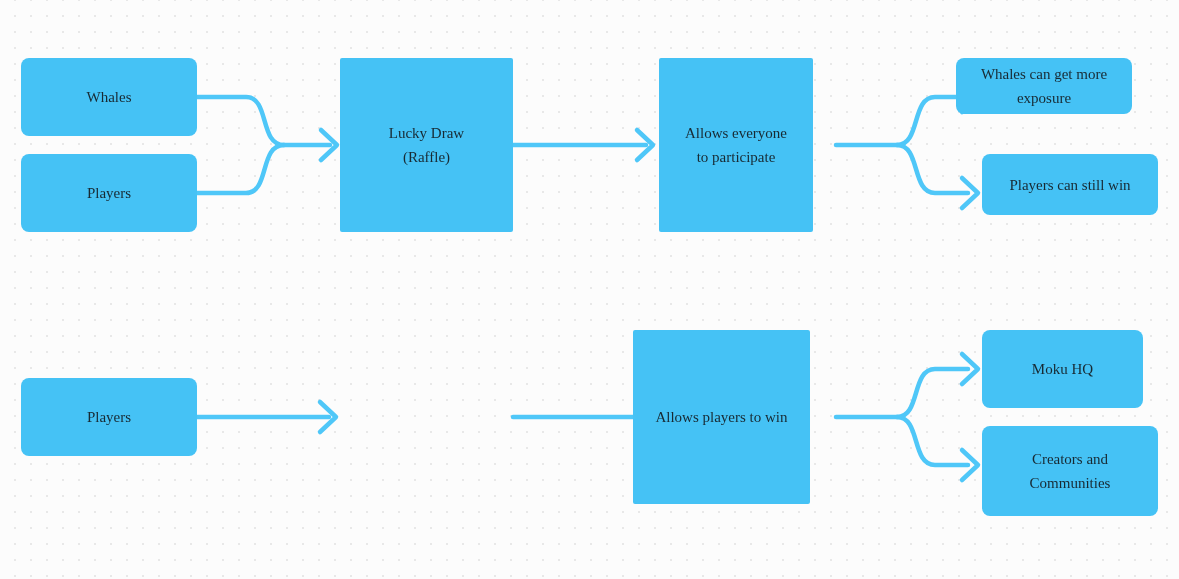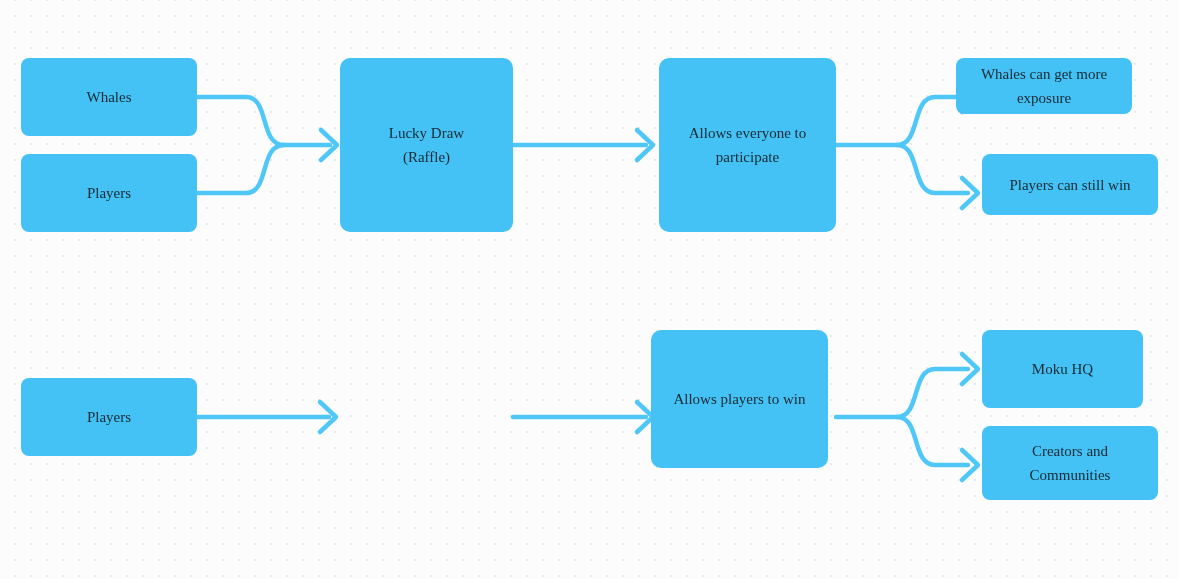--- a/index.html
+++ b/index.html
@@ -27,21 +27,21 @@
     position:absolute;
     background:var(--node,#45C2F5);
     color:var(--text,#182A33);
     display:flex; align-items:center; justify-content:center;
     text-align:center;
     font-size:15px; line-height:24px;
     box-sizing:border-box;
     border-radius:8px;
   }
   .node.small { padding:0 12px; }
-  .node.large { border-radius:10px; padding:16px 20px; }
+  .node.large { border-radius:2px; padding:16px 20px; }
   .node-label { white-space:pre-line; }
 </style>
 </head>
 <body>
 
 <div class="canvas">
 
   <svg class="edges" viewBox="0 0 1179 579">
     <g class="edge">
       <path d="M197,97 H246 C270,97 259,145 284,145"></path>
@@ -80,36 +80,36 @@
   <div class="node small" style="left:21px;top:58px;width:176px;height:78px">
     <span class="node-label">Whales</span>
   </div>
   <div class="node small" style="left:21px;top:154px;width:176px;height:78px">
     <span class="node-label">Players</span>
   </div>
   <div class="node large" style="left:340px;top:58px;width:173px;height:174px">
     <span class="node-label">Lucky Draw
 (Raffle)</span>
   </div>
-  <div class="node large" style="left:659px;top:58px;width:177px;height:174px">
+  <div class="node large" style="left:659px;top:58px;width:154px;height:174px">
     <span class="node-label">Allows everyone to participate</span>
   </div>
   <div class="node small" style="left:956px;top:58px;width:176px;height:56px">
     <span class="node-label">Whales can get more exposure</span>
   </div>
   <div class="node small" style="left:982px;top:154px;width:176px;height:61px">
     <span class="node-label">Players can still win</span>
   </div>
 
   <div class="node small" style="left:21px;top:378px;width:176px;height:78px">
     <span class="node-label">Players</span>
   </div>
-  <div class="node large" style="left:651px;top:330px;width:177px;height:138px">
+  <div class="node large" style="left:633px;top:330px;width:177px;height:174px">
     <span class="node-label">Allows players to win</span>
   </div>
   <div class="node small" style="left:982px;top:330px;width:161px;height:78px">
     <span class="node-label">Moku HQ</span>
   </div>
-  <div class="node small" style="left:982px;top:426px;width:176px;height:74px">
+  <div class="node small" style="left:982px;top:426px;width:176px;height:90px">
     <span class="node-label">Creators and Communities</span>
   </div>
 
 </div>
 
 </body></html>

